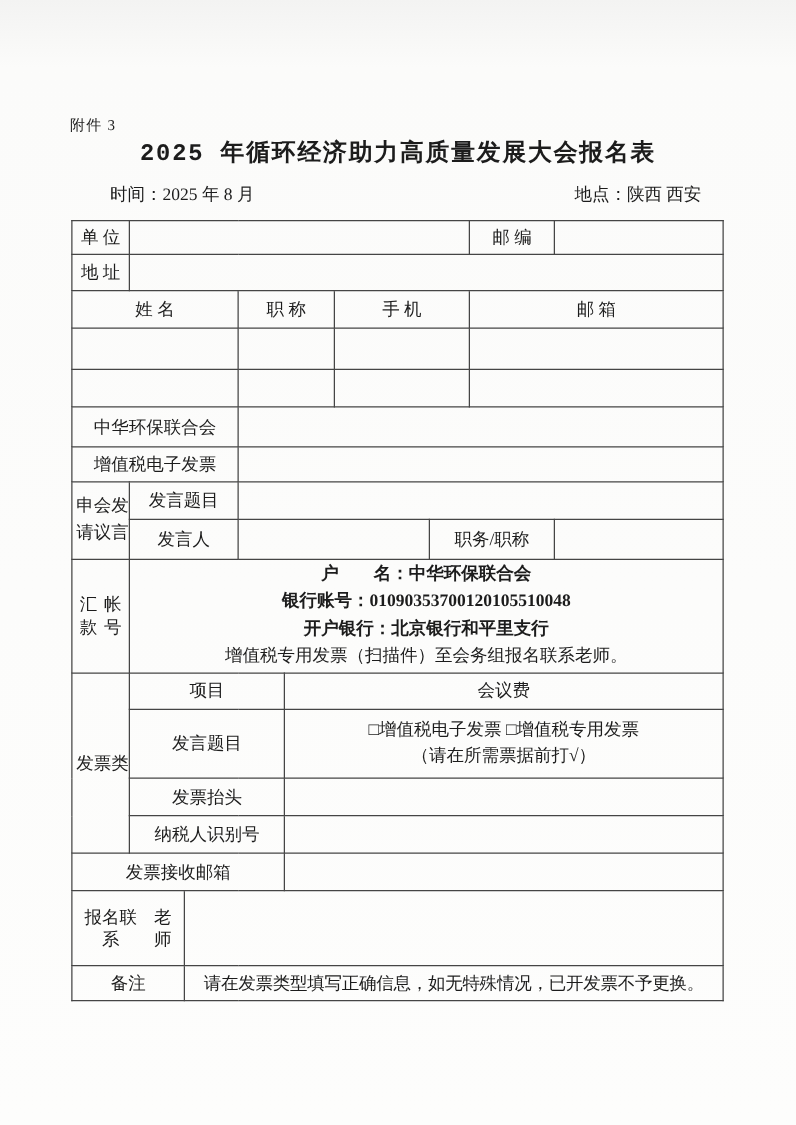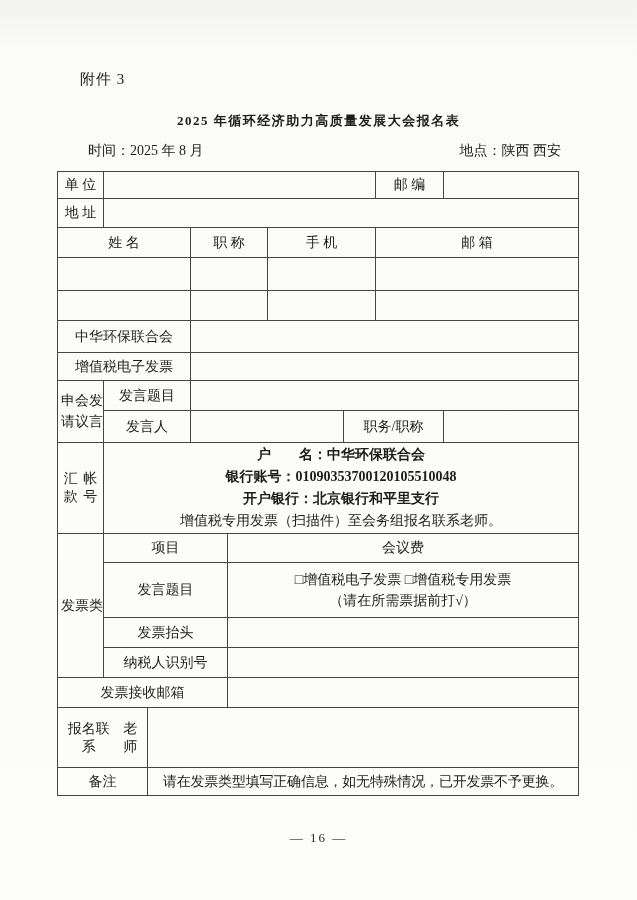--- a/index.html
+++ b/index.html
@@ -10,31 +10,32 @@
     background: #e9e9e9;
   }
   .page {
     position: relative;
     width: 637px;
     height: 900px;
     background: linear-gradient(180deg, #f3f3f2 0%, #fbfbfa 6%, #fdfdfc 100%);
     overflow: hidden;
   }
   .attachment {
-    padding-top: 70px;
-    margin-left: 80px;
-    font-size: 15px;
+    padding-top: 92px;
+    margin-left: 56px;
+    font-size: 12px;
     letter-spacing: 1px;
   }
   .doc-title {
-    margin-top: 23px;
+    margin-top: 0;
     text-align: center;
-    font-size: 13px;
+    font-size: 19px;
     font-weight: bold;
     letter-spacing: 1.5px;
+    font-family: Liberation Mono, monospace;
   }
   .meta-row {
     display: flex;
     justify-content: space-between;
     margin: 12px 76px 0 88px;
     font-size: 14px;
   }
   table.form {
     margin: 11px 16px 0 57px;
     border-collapse: collapse;
@@ -218,15 +219,14 @@
       <td colspan="7"></td>
     </tr>
 
     <tr style="height:28px">
       <td colspan="2">备注</td>
       <td colspan="7" class="left remark-text">请在发票类型填写正确信息，如无特殊情况，已开发票不予更换。</td>
     </tr>
   </tbody>
     </table>
 
-  <div class="footer">— 16 —</div>
 
 </div>
 
 </body></html>

